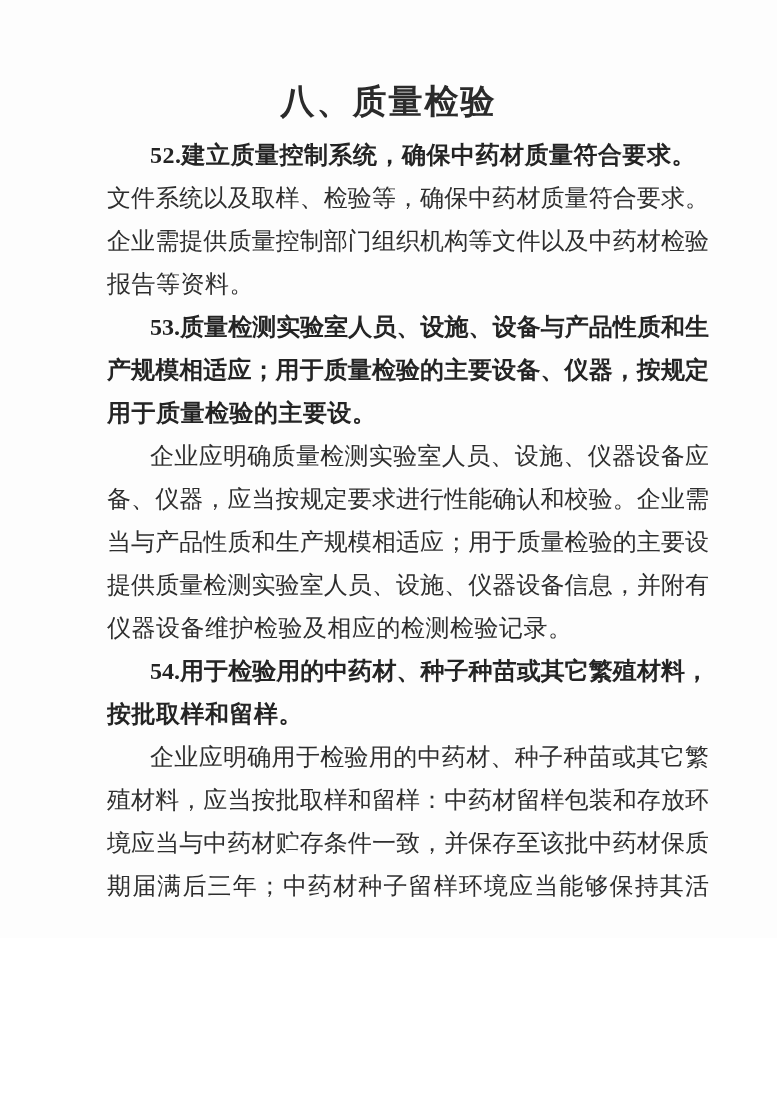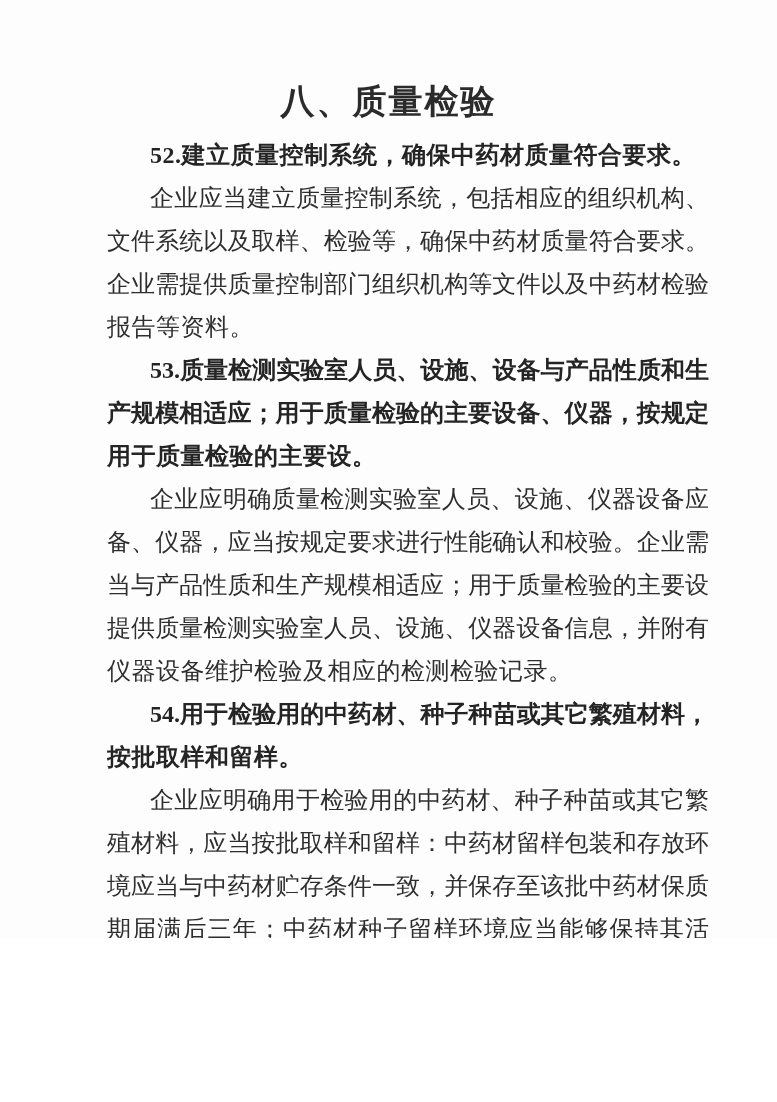--- a/index.html
+++ b/index.html
@@ -80,21 +80,20 @@
 </head>
 <body>
 
 <div class="page">
 
   <h1 class="doc-title">八、质量检验</h1>
 
   <div class="body-block">
 
   <div class="line heading indent">52.建立质量控制系统，确保中药材质量符合要求。</div>
-      <div class="line body indent justify">企业应当建立质量控制系统，包括相应的组织机构、</div>
       <div class="line body justify">文件系统以及取样、检验等，确保中药材质量符合要求。</div>
       <div class="line body justify">企业需提供质量控制部门组织机构等文件以及中药材检验</div>
       <div class="line body">报告等资料。</div>
       <div class="line heading indent justify">53.质量检测实验室人员、设施、设备与产品性质和生</div>
       <div class="line heading justify">产规模相适应；用于质量检验的主要设备、仪器，按规定</div>
       <div class="line heading">用于质量检验的主要设。</div>
       <div class="line body indent justify">企业应明确质量检测实验室人员、设施、仪器设备应</div>
       <div class="line body justify">备、仪器，应当按规定要求进行性能确认和校验。企业需</div>
       <div class="line body justify">当与产品性质和生产规模相适应；用于质量检验的主要设</div>
       <div class="line body justify">提供质量检测实验室人员、设施、仪器设备信息，并附有</div>

